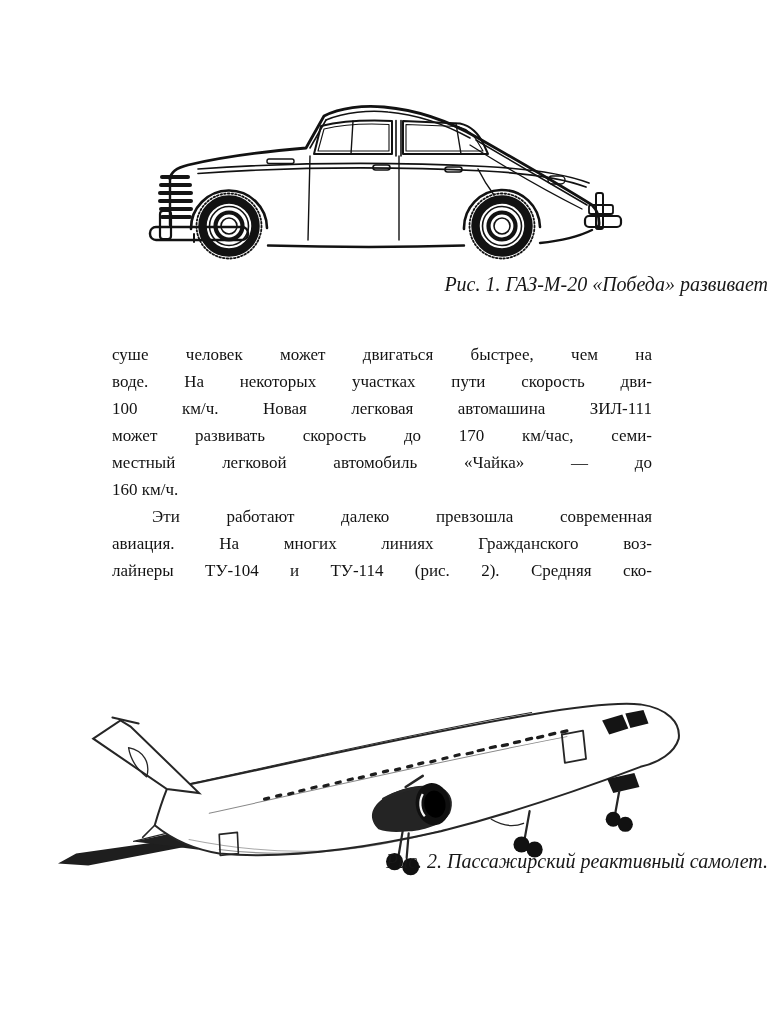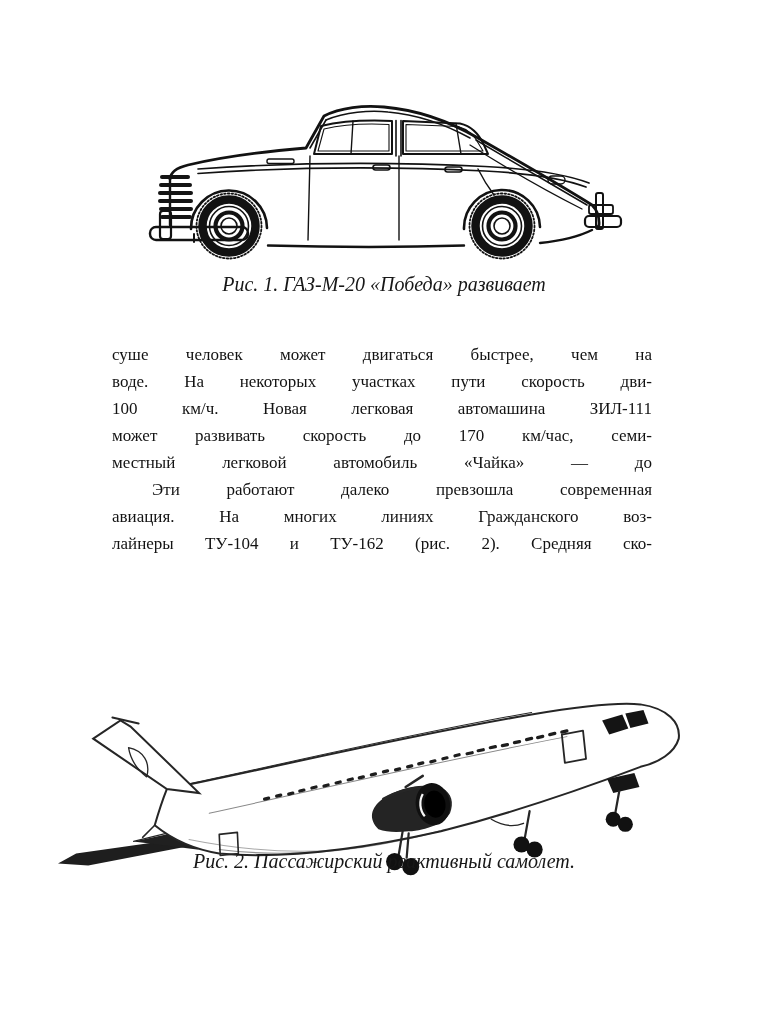--- a/index.html
+++ b/index.html
@@ -10,21 +10,21 @@
     margin:0 auto;
     background:#ffffff;
     overflow:hidden;
     font-family:"Liberation Serif","DejaVu Serif",serif;
     color:#141414;
   }
   .figure{position:absolute;}
   .figure svg{display:block;width:100%;height:100%;}
   .caption{
     position:absolute;left:0;width:768px;
-    text-align:center;
+    text-align:right;
     font-style:italic;
     font-size:20px;
     line-height:28px;
     color:#171717;
   }
   .caption-1{top:270px;}
   .caption-2{top:847px;}
   .bodytext{
     position:absolute;
     left:112px;top:341px;width:540px;
@@ -129,23 +129,24 @@
   <div class="caption caption-1">
     <div>Рис. 1. ГАЗ-М-20 «Победа» развивает</div>
   </div>
 
   <div class="bodytext">
     <div class="line">суше человек может двигаться быстрее, чем на</div>
     <div class="line">воде. На некоторых участках пути скорость дви-</div>
     <div class="line">100 км/ч. Новая легковая автомашина ЗИЛ-111</div>
     <div class="line">может развивать скорость до 170 км/час, семи-</div>
     <div class="line">местный легковой автомобиль «Чайка» — до</div>
+    <div class="line last">160 км/ч.</div>
     <div class="line indent">Эти работают далеко превзошла современная</div>
     <div class="line">авиация. На многих линиях Гражданского воз-</div>
-    <div class="line">лайнеры ТУ-104 и ТУ-162 (рис. 2). Средняя ско-</div>
+    <div class="line">лайнеры ТУ-104 и ТУ-114 (рис. 2). Средняя ско-</div>
   </div>
 
   <div class="figure" style="left:58px;top:690px;width:655px;height:192px;">
     <svg viewBox="0 0 650 190">
 
       <g>
         <path d="M 0,172 L 18,162 L 137,145 L 128,155 L 30,174 Z" fill="#1e1e1e"></path>
         <path d="M 75,150 L 390,82 L 448,92 L 400,105 L 138,158 Z" fill="#202020"></path>
         <path class="sk" stroke-width="1.2" d="M 75,150 C 180,124 300,98 390,82"></path>
         <path class="sk" stroke-width="1" d="M 140,103 L 390,84"></path>

